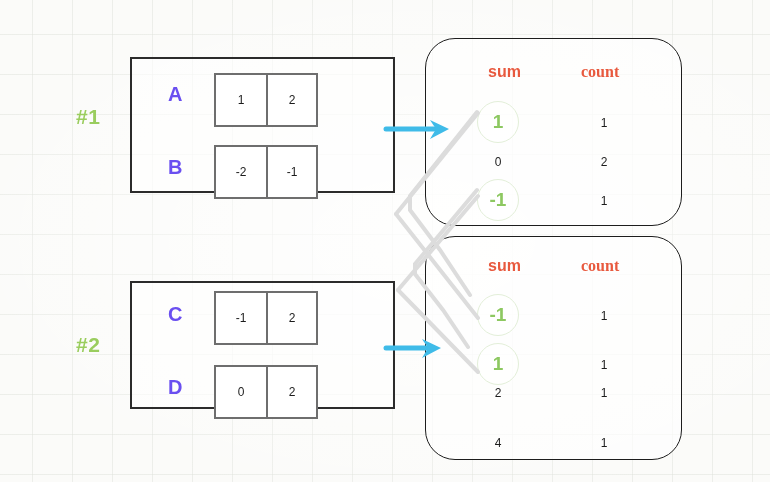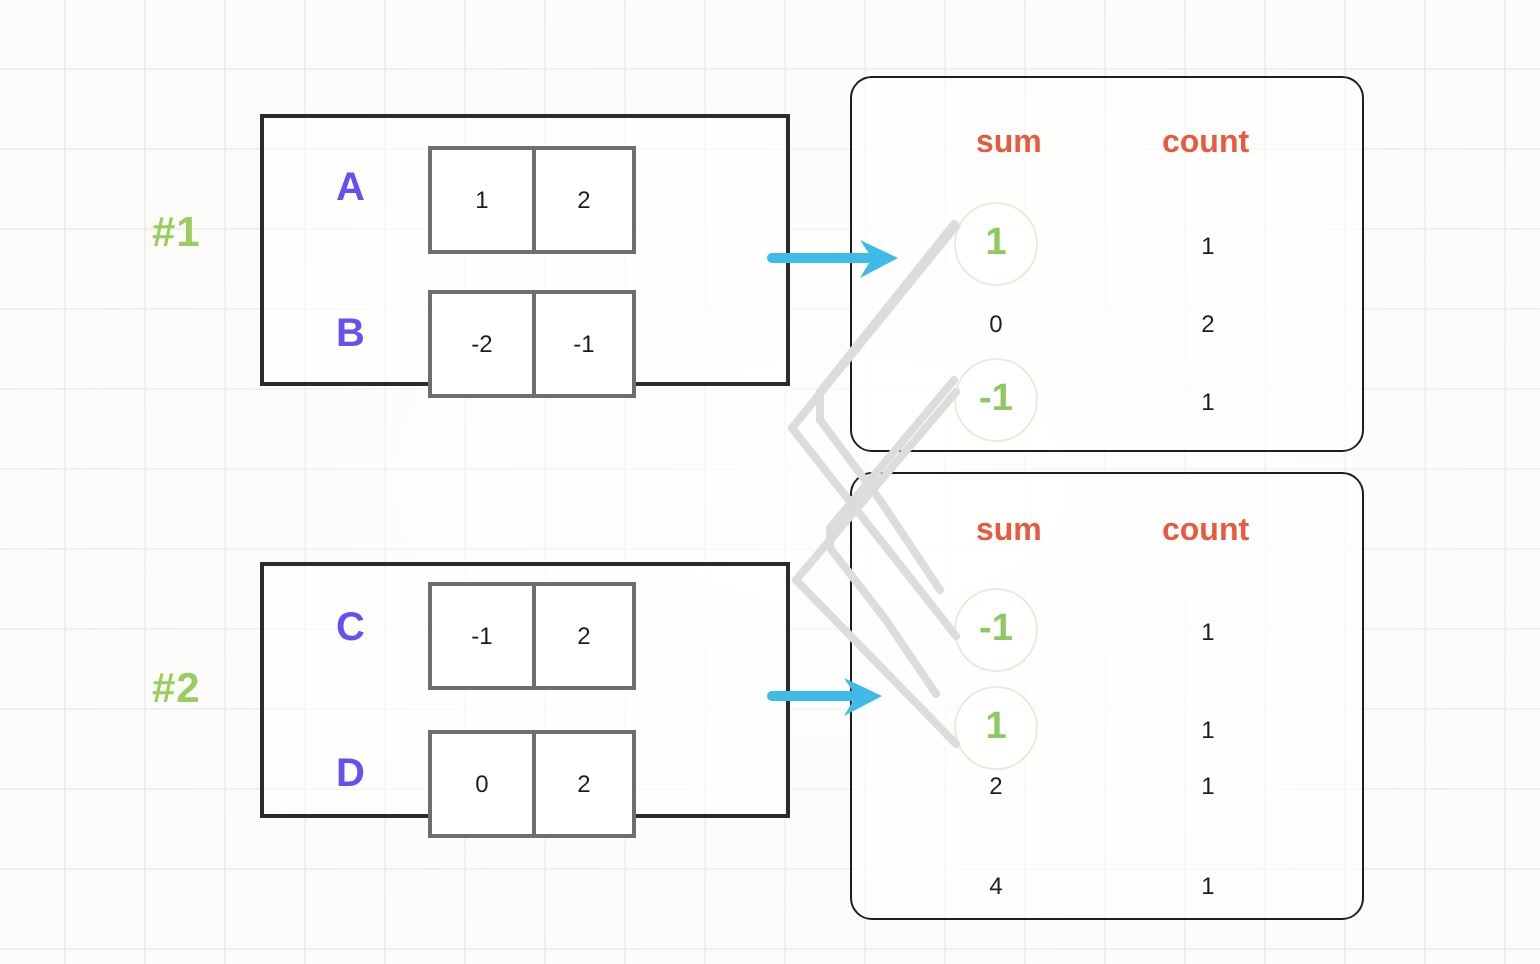--- a/index.html
+++ b/index.html
@@ -75,35 +75,35 @@
     font-size: 12px;
     color: #1c1c1c;
     box-sizing: border-box;
   }
   .cell + .cell { border-left: 2px solid #6e6e6e; }
 
   
   .resultbox {
     position: absolute;
     border: 1.6px solid #1d1d1d;
-    border-radius: 11px;
+    border-radius: 30px;
     background: rgba(255,255,255,0.6);
     box-sizing: border-box;
   }
   #result-1 { left: 425px; top: 38px; width: 257px; height: 188px; }
   #result-2 { left: 425px; top: 236px; width: 257px; height: 224px; }
 
   .col-head {
     position: absolute;
     color: #e8593e;
     font-size: 16px;
     font-weight: bold;
   }
   .sum-head   { left: 62px; }
-  .count-head { left: 155px; }
+  .count-head { left: 155px; font-family: Liberation Serif, serif; }
 
   .val {
     position: absolute;
     font-size: 12px;
     color: #1c1c1c;
     width: 40px;
     text-align: center;
   }
   .sum-col   { left: 52px; }
   .count-col { left: 158px; }

